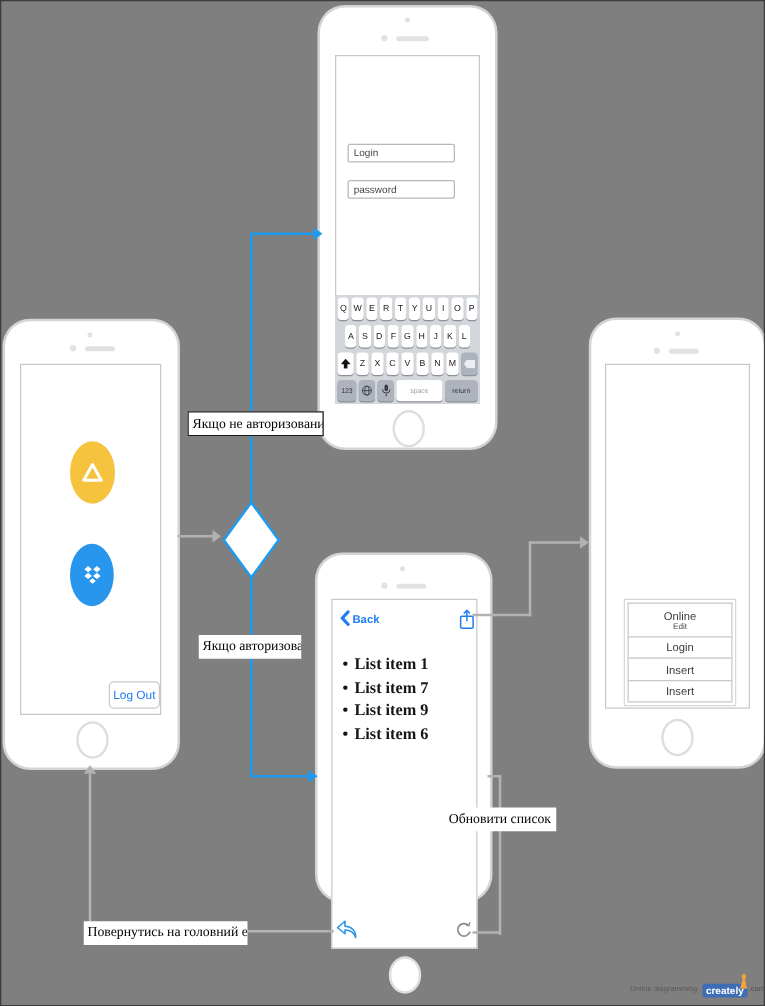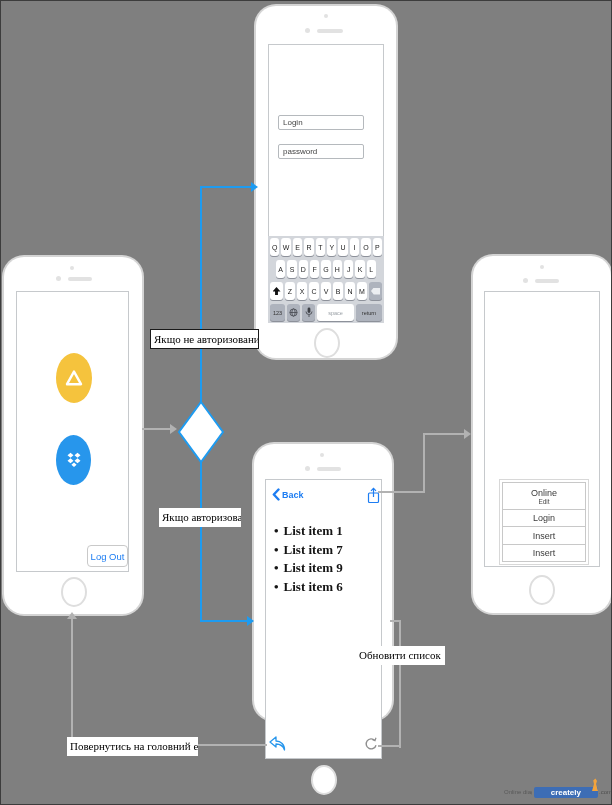--- a/index.html
+++ b/index.html
@@ -59,21 +59,21 @@
   .arr-r-gray{border-top:5px solid transparent;border-bottom:5px solid transparent;border-left:7px solid #b2b2b2;}
   .arr-u-gray{border-left:5px solid transparent;border-right:5px solid transparent;border-bottom:7px solid #b2b2b2;}
   .note{position:absolute;background:#fff;color:#000;font-family:"Liberation Serif",serif;font-size:11px;
         line-height:18px;white-space:nowrap;overflow:hidden;padding-left:3px;box-sizing:border-box;z-index:4;}
   .note.bordered{border:1px solid #1a1a1a;}
   .diamond{position:absolute;z-index:2;}
 
   
   .watermark{position:absolute;left:503px;top:779px;width:108px;height:24px;display:flex;align-items:center;z-index:5;}
   .wm-tag{font-size:6px;color:#595959;white-space:nowrap;overflow:hidden;width:56px;text-align:right;}
-  .wm-brand{background:#3d6db5;color:#fff;font-size:8px;font-weight:bold;padding:1px 17px;border-radius:2px;
+  .wm-brand{background:#3d6db5;color:#fff;font-size:8px;font-weight:bold;padding:1px 3px;border-radius:2px;
             margin-left:2px;position:relative;}
   .wm-dom{font-size:6px;color:#4f4f4f;margin-left:1px;}
   .wm-giraffe{position:absolute;right:-2px;top:-9px;}
 </style>
 </head>
 <body>
 
 <div class="canvas">
 
   <div class="phone" style="left:3px;top:256px;width:138px;height:357px;">

